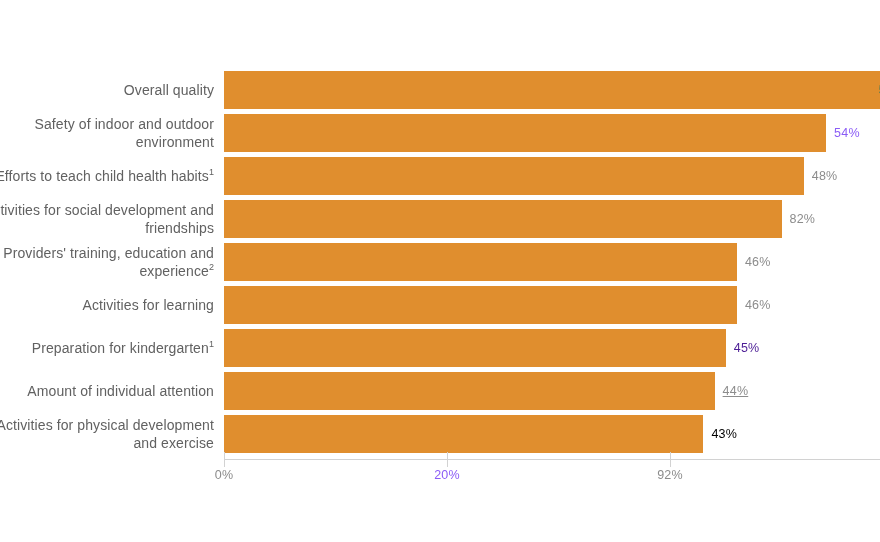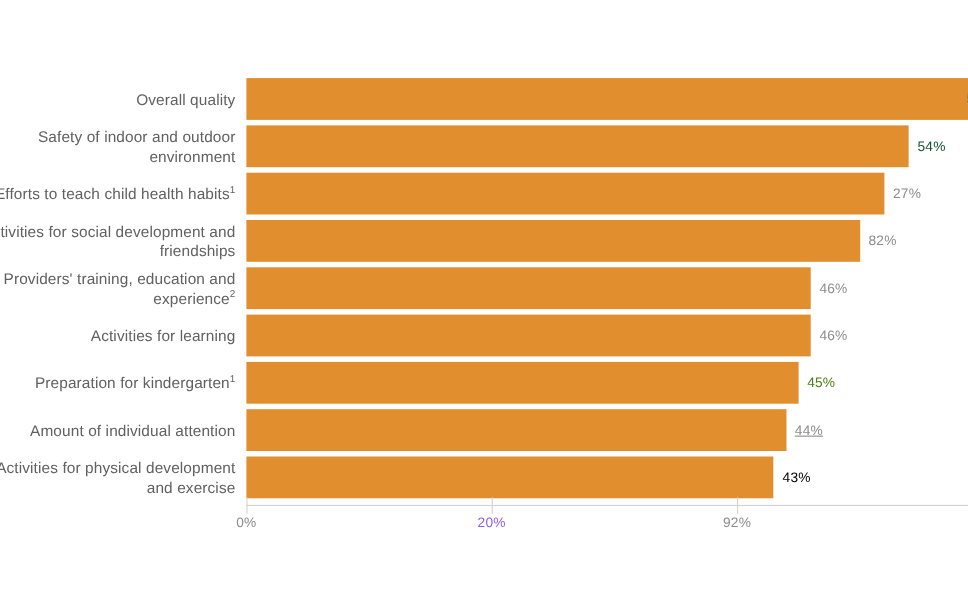--- a/index.html
+++ b/index.html
@@ -121,26 +121,26 @@
         <div class="bar" style="left: 224px; top: 200px; width: 557.5px; background: rgb(224, 142, 46);"></div>
         <div class="bar" style="left: 224px; top: 243px; width: 512.9px; background: rgb(224, 142, 46);"></div>
         <div class="bar" style="left: 224px; top: 286px; width: 512.9px; background: rgb(224, 142, 46);"></div>
         <div class="bar" style="left: 224px; top: 329px; width: 501.75px; background: rgb(224, 142, 46);"></div>
         <div class="bar" style="left: 224px; top: 372px; width: 490.6px; background: rgb(224, 142, 46);"></div>
         <div class="bar" style="left: 224px; top: 415px; width: 479.45px; background: rgb(224, 142, 46);"></div>
       </div>
 
     <div id="val-labels">
         <div class="val-label inside" style="top: 71px; left: 839.85px; color: #0f766e; margin-left: 39px;">59%</div>
-        <div class="val-label" style="top: 114px; left: 834.1px; color: #14532d;">54%</div>
-        <div class="val-label" style="top: 157px; left: 811.8px; color: rgb(140, 140, 140);">27%</div>
+        <div class="val-label" style="top: 114px; left: 834.1px; color: #8b5cf6;">54%</div>
+        <div class="val-label" style="top: 157px; left: 811.8px; color: rgb(140, 140, 140);">48%</div>
         <div class="val-label" style="top: 200px; left: 789.5px; color: rgb(140, 140, 140);">82%</div>
         <div class="val-label" style="top: 243px; left: 744.9px; color: rgb(140, 140, 140);">46%</div>
         <div class="val-label" style="top: 286px; left: 744.9px; color: rgb(140, 140, 140);">46%</div>
-        <div class="val-label" style="top: 329px; left: 733.75px; color: #4d7c0f;">45%</div>
+        <div class="val-label" style="top: 329px; left: 733.75px; color: #4c1d95;">45%</div>
         <div class="val-label" style="top: 372px; left: 722.6px; color: rgb(140, 140, 140); text-decoration: underline;">44%</div>
         <div class="val-label" style="top: 415px; left: 711.45px; color: #000000;">43%</div>
       </div>
 
     <div class="x-axis-line"></div>
     <div id="x-ticks">
         <div class="x-tick" style="left: 224px; background: rgb(210, 210, 210);"></div>
         <div class="x-tick-label" style="left: 224px; color: rgb(140, 140, 140);">0%</div>
         <div class="x-tick" style="left: 447px; background: rgb(210, 210, 210);"></div>
         <div class="x-tick-label" style="left: 447px; color: #8b5cf6;">20%</div>

